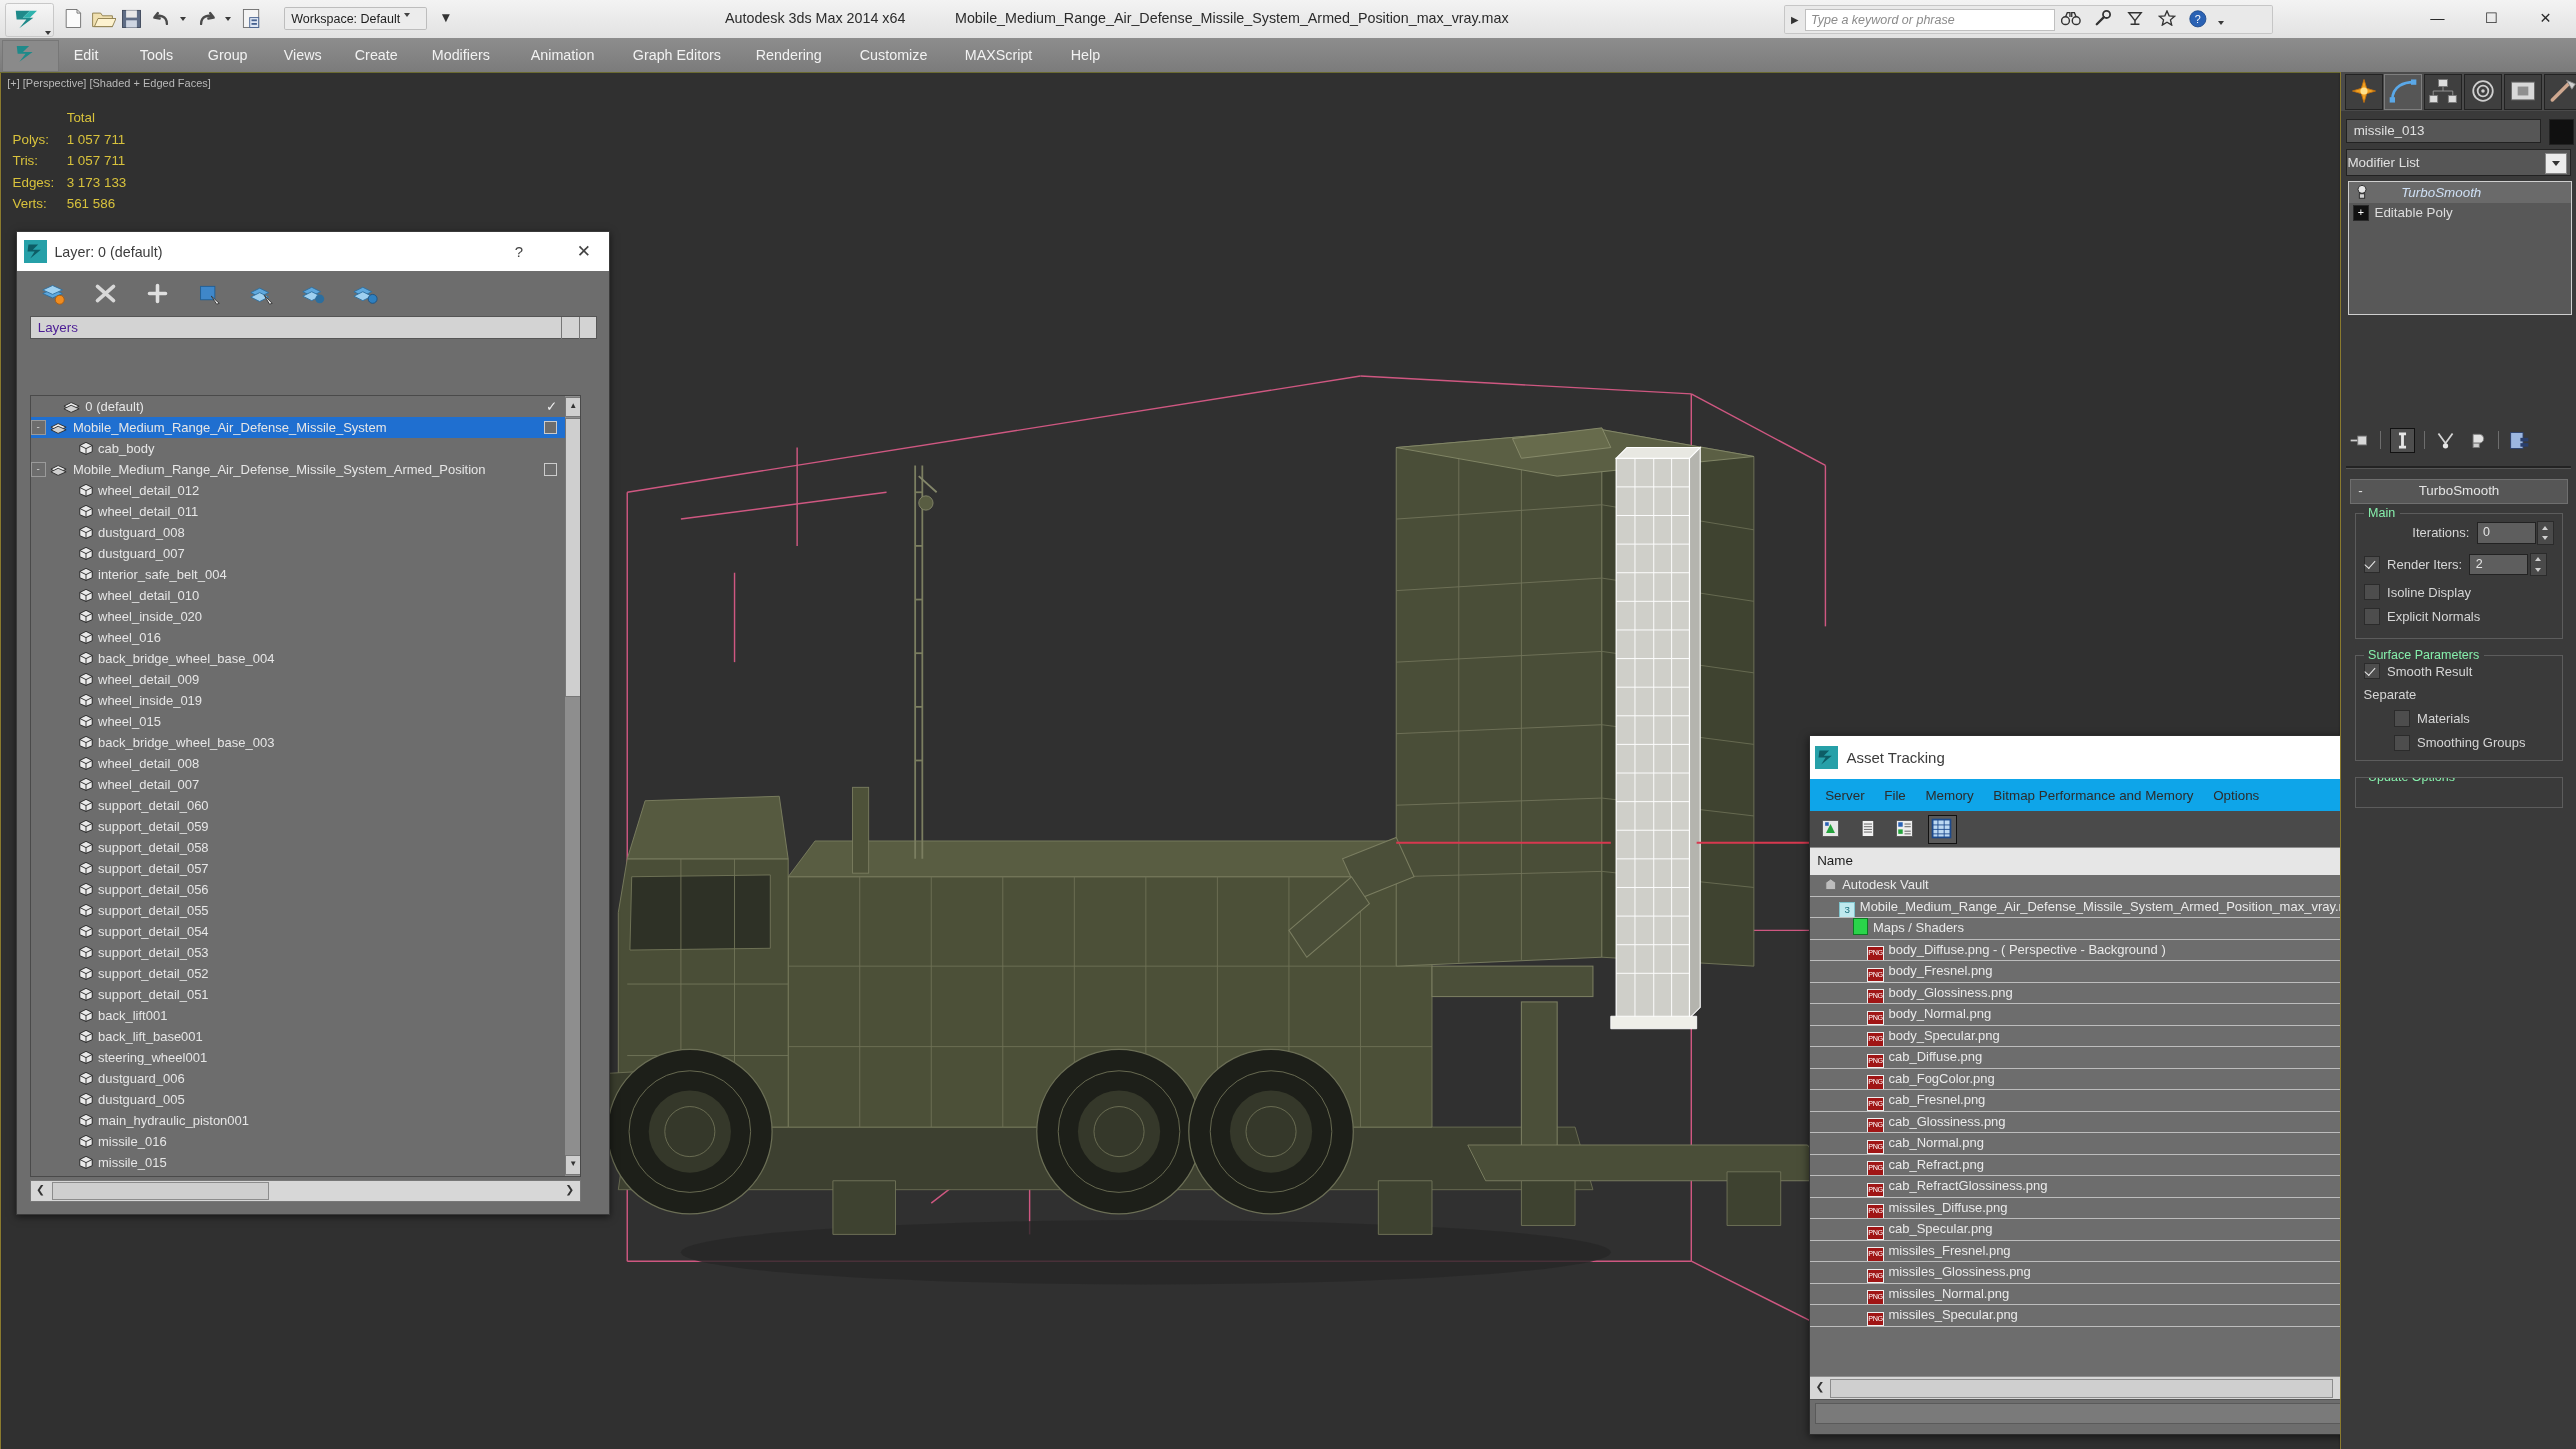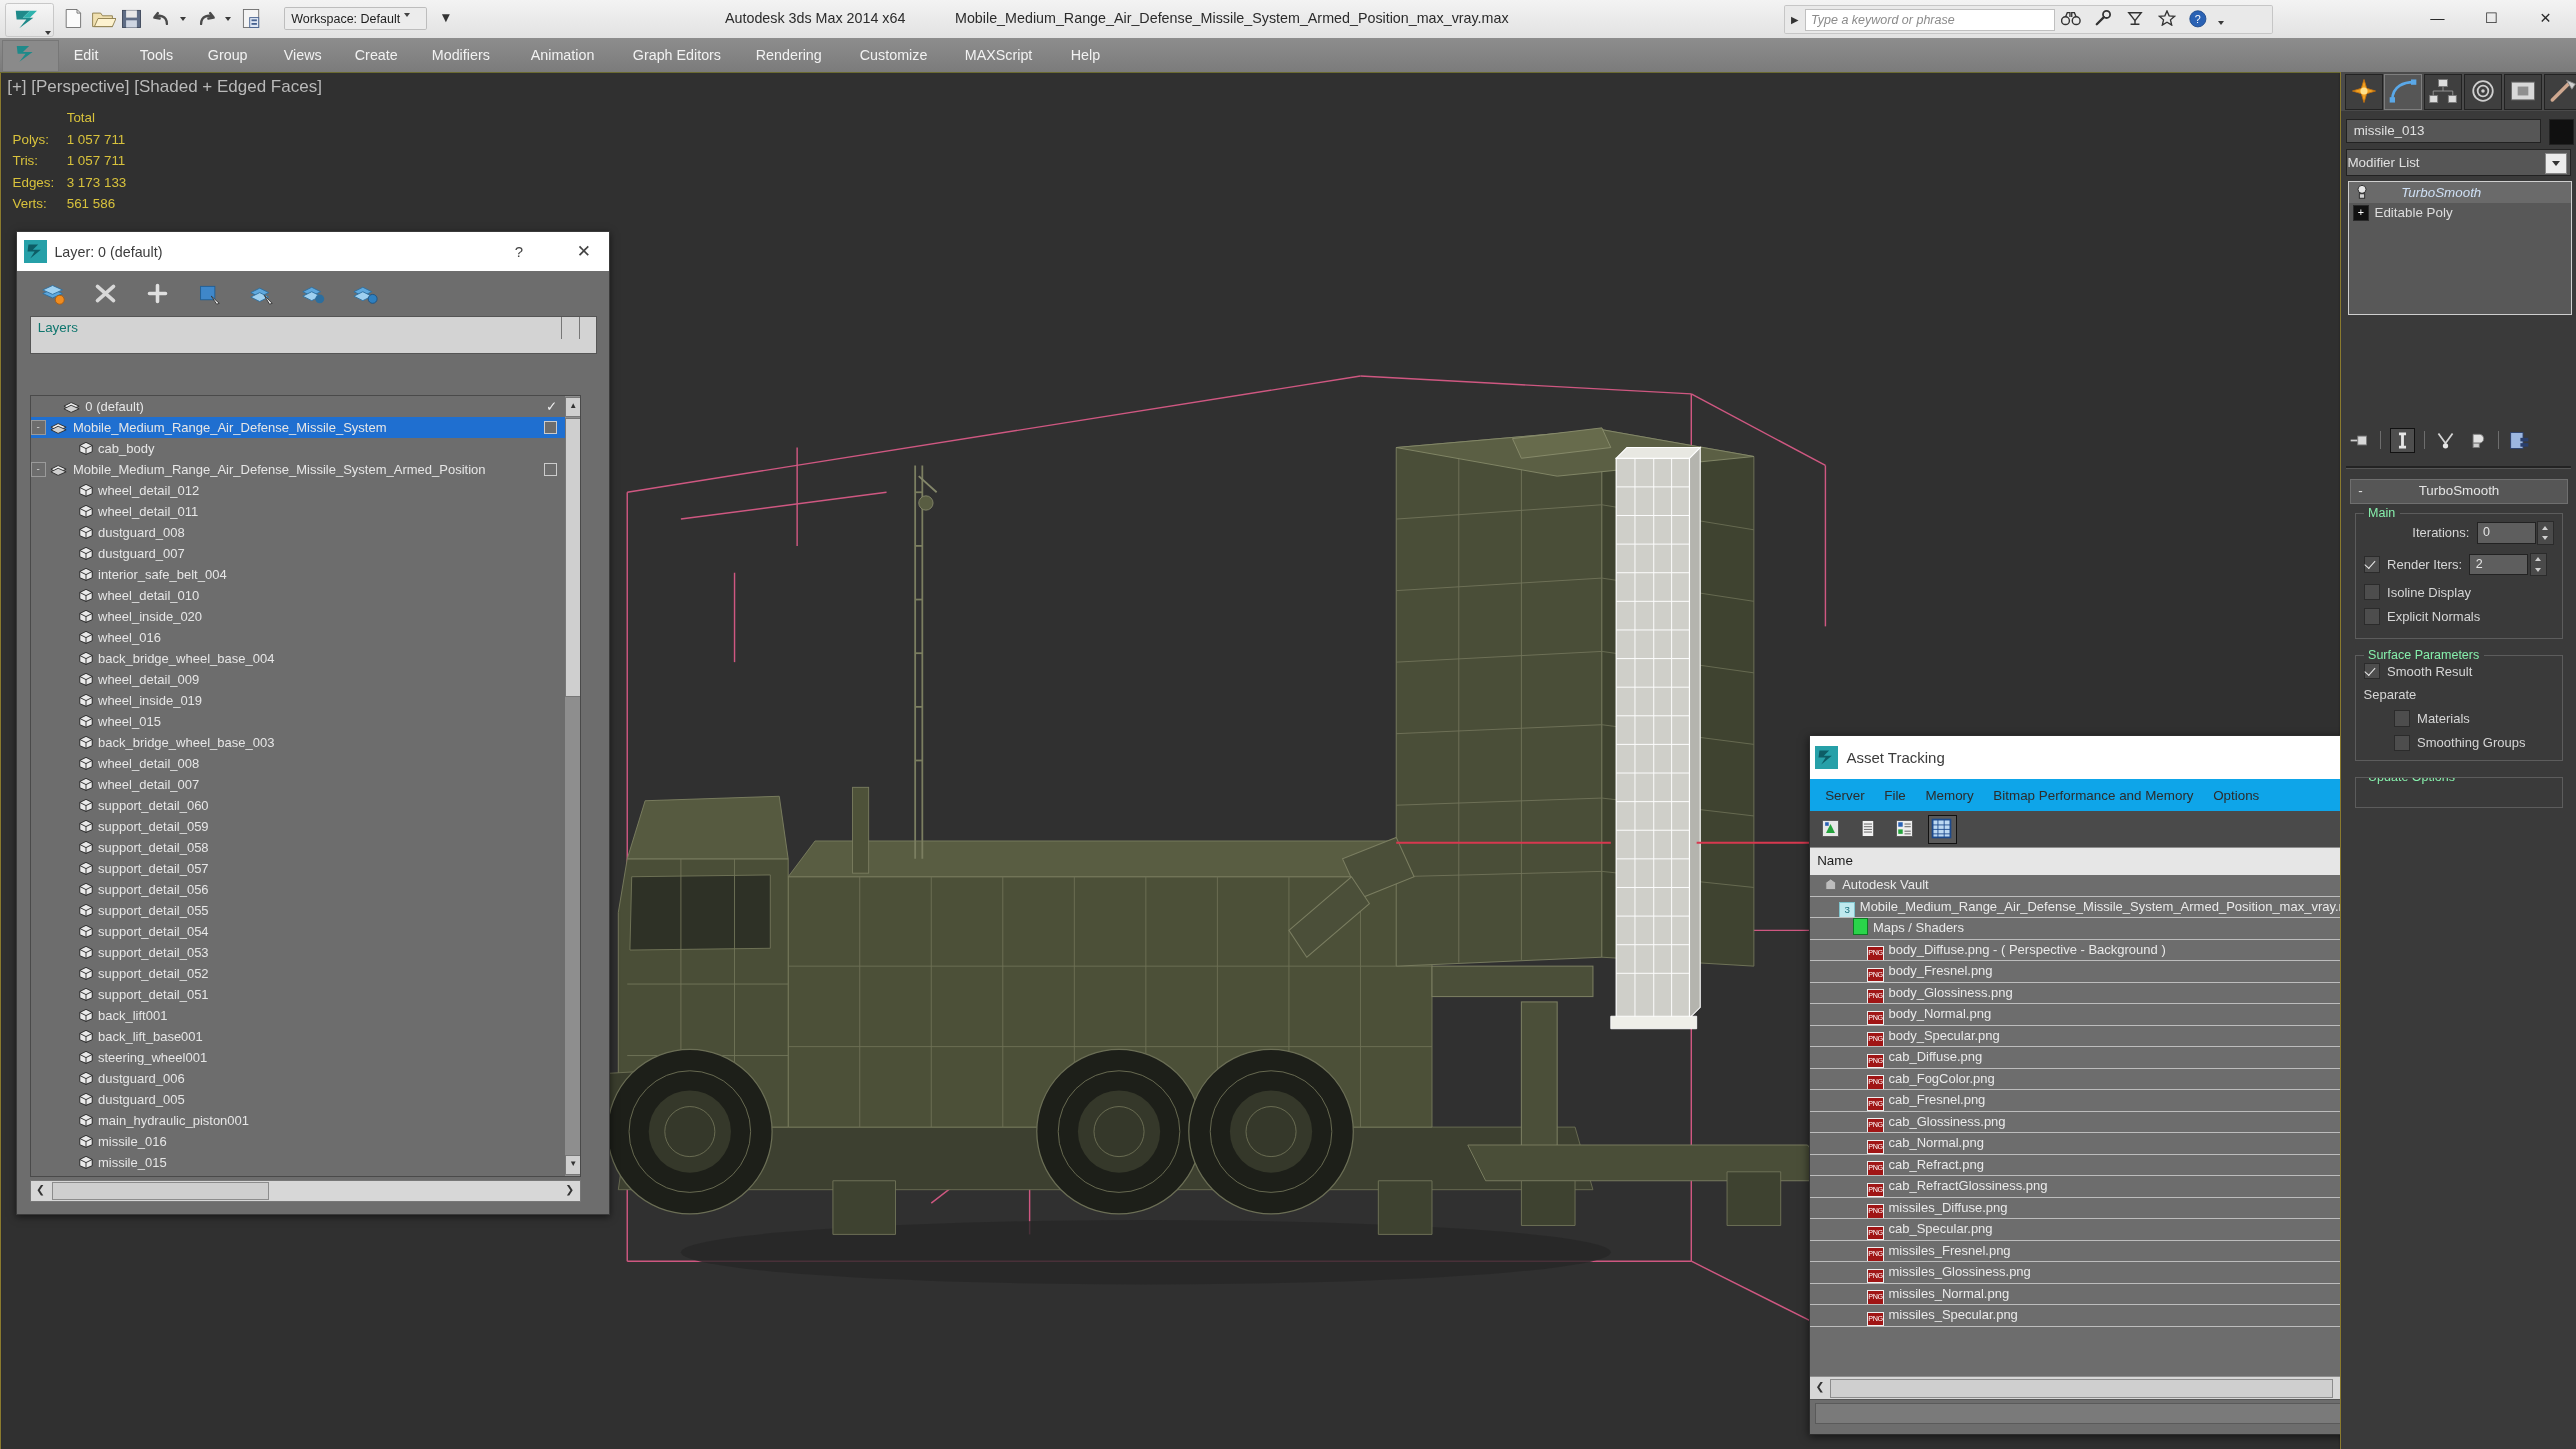--- a/index.html
+++ b/index.html
@@ -35,41 +35,41 @@
 
   
   .menubar{position:absolute;left:0;top:38px;width:2576px;height:34px;
     background:linear-gradient(#8d8d8d,#7b7b7b);border-bottom:0.9px solid #6a6a30;}
   .menubar .mi{position:absolute;top:0;height:34px;line-height:34px;font-size:14.3px;color:#f2f2f2;padding:0 9.8px;}
   .menuicon{position:absolute;left:1.8px;top:1.8px;width:55px;height:30px;background:#8a8a8a;border:0.9px solid #777;}
 
   
   .viewport{position:absolute;left:0;top:72px;width:2338px;height:1377px;background:#2f2f2f;
     border-left:1.8px solid #8a7a2e;}
-  .vplabel{position:absolute;left:7.2px;top:77px;font-size:17px;color:#b9b9b9;}
+  .vplabel{position:absolute;left:7.2px;top:77px;font-size:11px;color:#b9b9b9;}
   .stats{position:absolute;left:12.5px;top:107px;font-size:13.4px;color:#d8c23c;line-height:21.5px;}
   .stats table{border-collapse:collapse;}
   .stats td{padding:0 5.4px 0 0;font-size:13.4px;color:#d8c23c;white-space:nowrap;}
   .stats td.lbl{text-align:left;padding-right:12.5px;}
 
   
   .scene{position:absolute;left:0;top:0;width:2338px;height:1377px;overflow:hidden;}
 
   
   .layerdlg{position:absolute;left:16px;top:231px;width:592px;height:982px;
     background:#6d6d6d;border:0.9px solid #3a3a3a;box-shadow:0 1.8px 7.2px rgba(0,0,0,.55);}
   .ld-title{height:39px;background:#fff;display:flex;align-items:center;padding:0 7.2px;}
   .ld-title .ic{width:23px;height:23px;margin-right:7.2px;}
   .ld-title .tx{font-size:14.3px;color:#3c3c3c;}
   .ld-help{position:absolute;right:86px;top:10.7px;font-size:15px;color:#444;}
   .ld-close{position:absolute;right:18px;top:9px;font-size:17px;color:#444;}
   .ld-tools{height:45px;background:#6d6d6d;display:flex;align-items:center;padding-left:23px;gap:25px;}
   .ld-tools .tb{width:27px;height:25px;position:relative;}
-  .ld-head{margin:0 12.5px;height:38px;background:#d3d3d3;border:0.9px solid #555;
-    font-size:13.4px;color:#0f766e;line-height:21.5px;padding-left:7.2px;box-sizing:border-box;position:relative;}
+  .ld-head{margin:0 12.5px;height:23px;background:#d3d3d3;border:0.9px solid #555;
+    font-size:13.4px;color:#4c1d95;line-height:21.5px;padding-left:7.2px;box-sizing:border-box;position:relative;}
   .ld-head .c2{position:absolute;right:34px;top:0;width:0.9px;height:21.5px;background:#777;}
   .ld-head .c3{position:absolute;right:16px;top:0;width:0.9px;height:21.5px;background:#777;}
   .ld-list{position:absolute;left:12.5px;top:163px;width:549px;height:780px;
     background:#6d6d6d;border:0.9px solid #4a4a4a;overflow:hidden;}
   .lrow{height:21px;display:flex;align-items:center;font-size:13px;color:#e6e6e6;
     white-space:nowrap;position:relative;}
   .lrow.sel{background:#1f6fd0;}
   .lrow .exp{width:13.4px;height:13.4px;border:0.9px solid #9a9a9a;background:#6d6d6d;color:#ddd;
     font-size:9.8px;line-height:11.6px;text-align:center;margin-right:4.5px;flex:0 0 auto;}
   .lrow .ly{width:18px;height:14.3px;margin-right:4.5px;flex:0 0 auto;}

